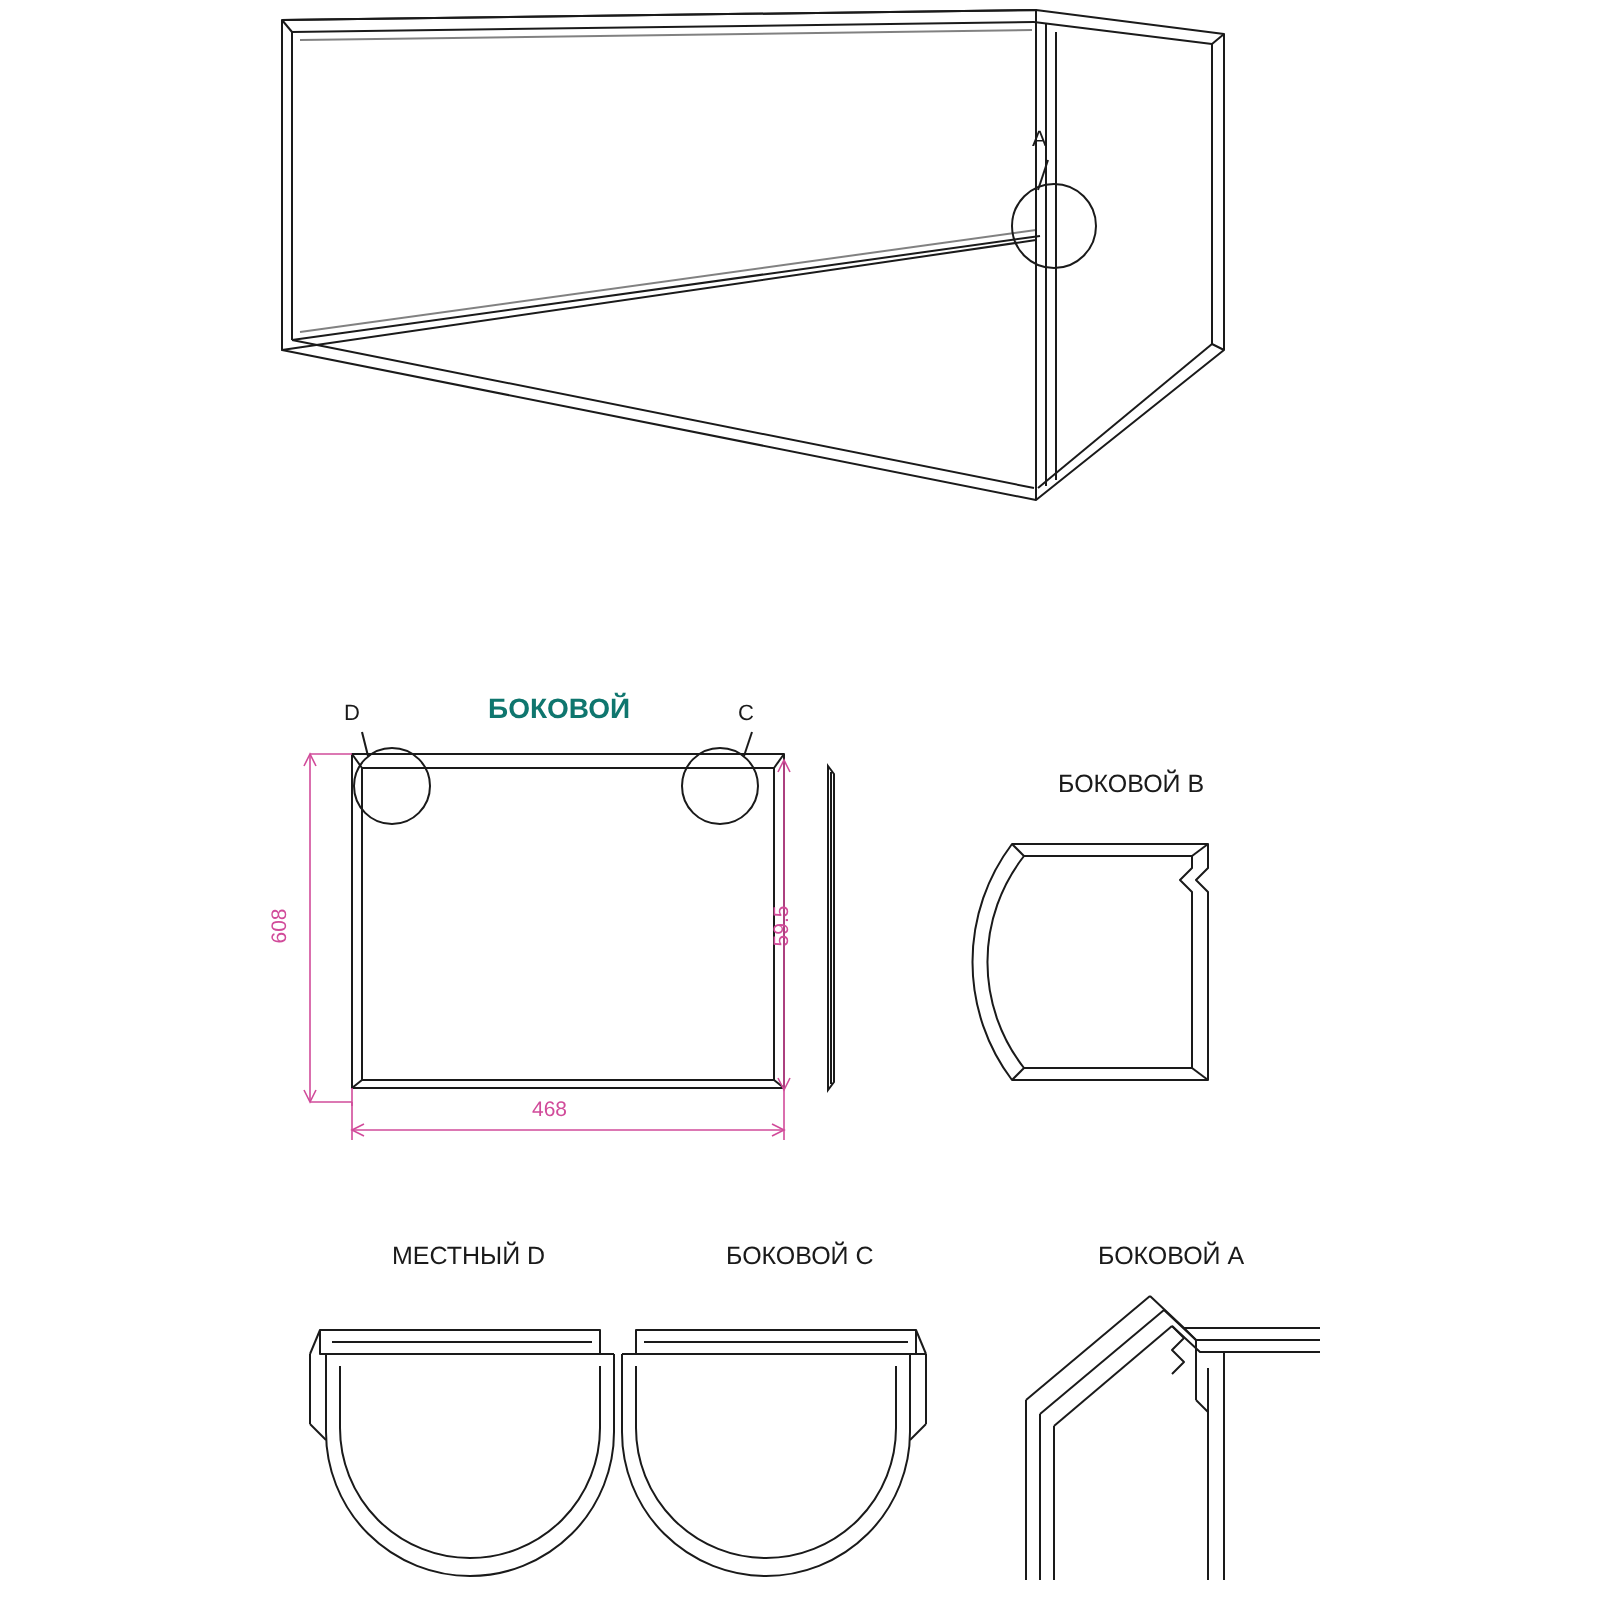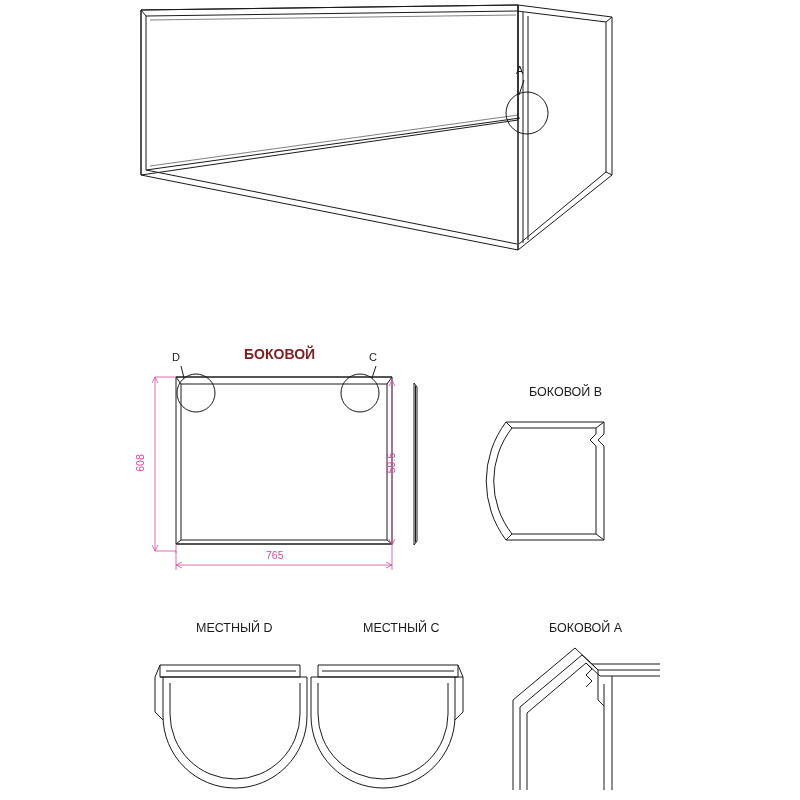--- a/index.html
+++ b/index.html
@@ -22,21 +22,21 @@
   }
   .label {
     position: absolute;
     font-family: "Liberation Sans", sans-serif;
     color: #1a1a1a;
     white-space: nowrap;
   }
   .lbl-title {
     font-size: 14px;
     font-weight: bold;
-    color: #7f1d1d;
+    color: #0f766e;
   }
   .lbl-view {
     font-size: 12.5px;
     color: #1a1a1a;
   }
   .lbl-callout {
     font-size: 11px;
     color: #1a1a1a;
   }
   .lbl-dim {
@@ -200,21 +200,21 @@
 <div class="label lbl-callout" style="left:172px; top:351px;">D</div>
 
 <div class="label lbl-callout" style="left:369px; top:351px;">C</div>
 
 <div class="label lbl-title" style="left:244px; top:346px;">БОКОВОЙ</div>
 
 <div class="label lbl-view" style="left:529px; top:385px;">БОКОВОЙ B</div>
 
 <div class="label lbl-view" style="left:196px; top:621px;">МЕСТНЫЙ D</div>
 
-<div class="label lbl-view" style="left:363px; top:621px;">МЕСТНЫЙ C</div>
+<div class="label lbl-view" style="left:363px; top:621px;">БОКОВОЙ C</div>
 
 <div class="label lbl-view" style="left:549px; top:621px;">БОКОВОЙ A</div>
 
 <div class="label lbl-dim rot90" style="left:131px; top:457px;">608</div>
 
 <div class="label lbl-dim rot90" style="left:381px; top:457px;">59.5</div>
 
-<div class="label lbl-dim" style="left:266px; top:549px;">765</div>
+<div class="label lbl-dim" style="left:266px; top:549px;">468</div>
 
 </body></html>

